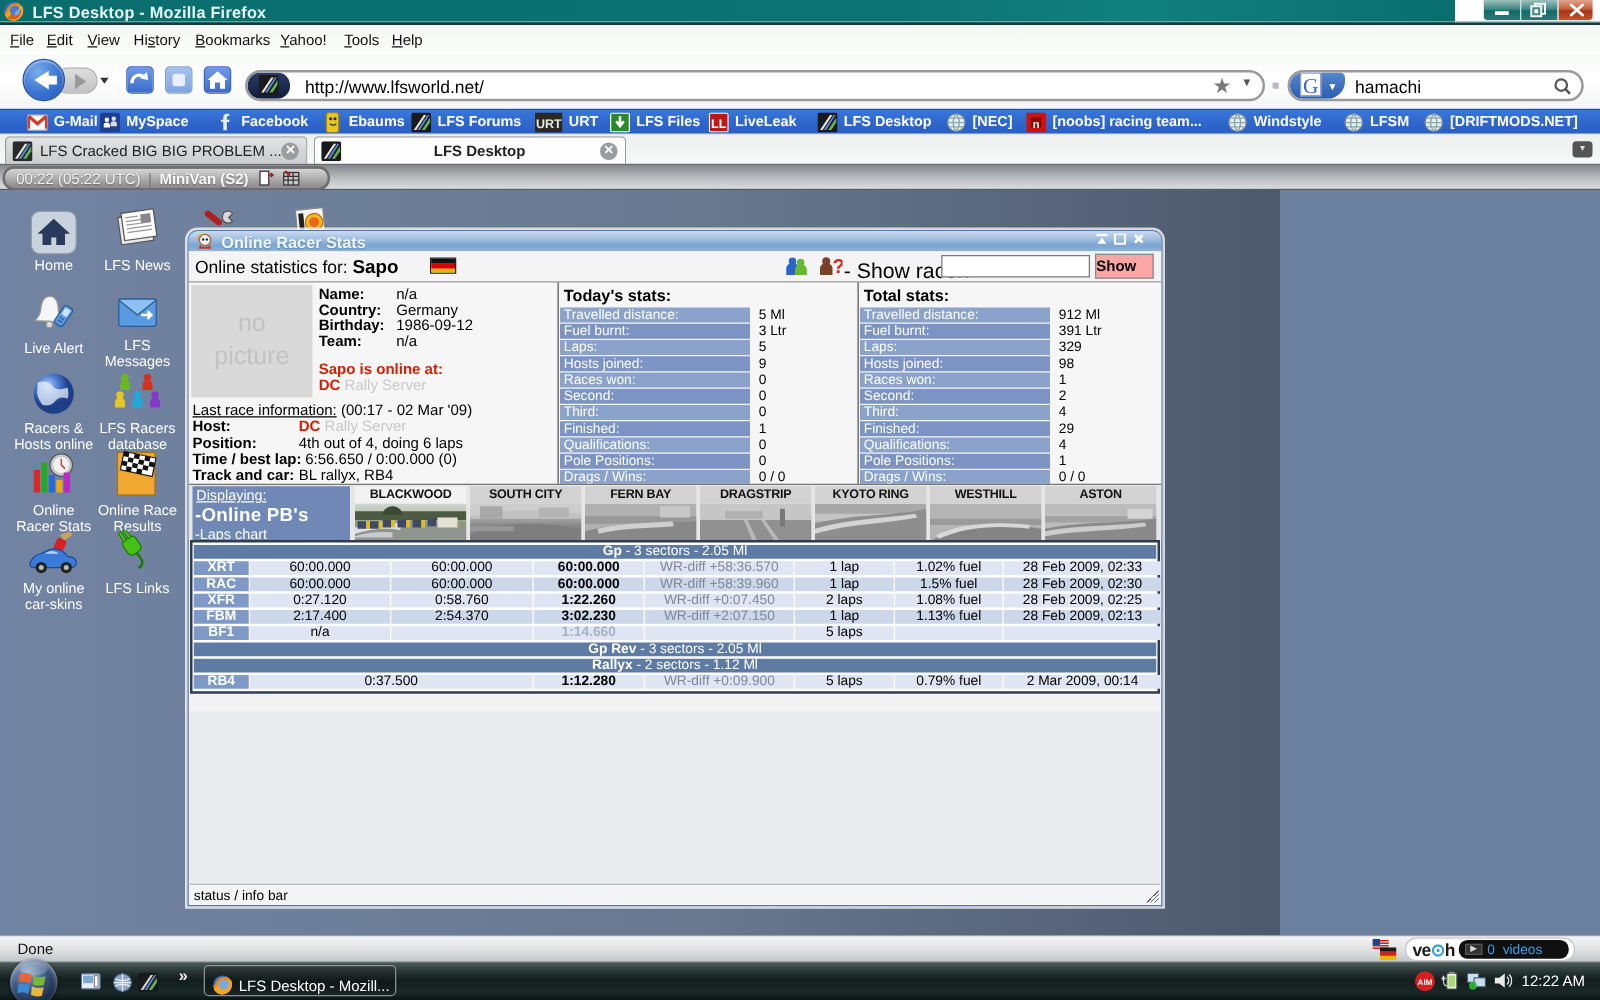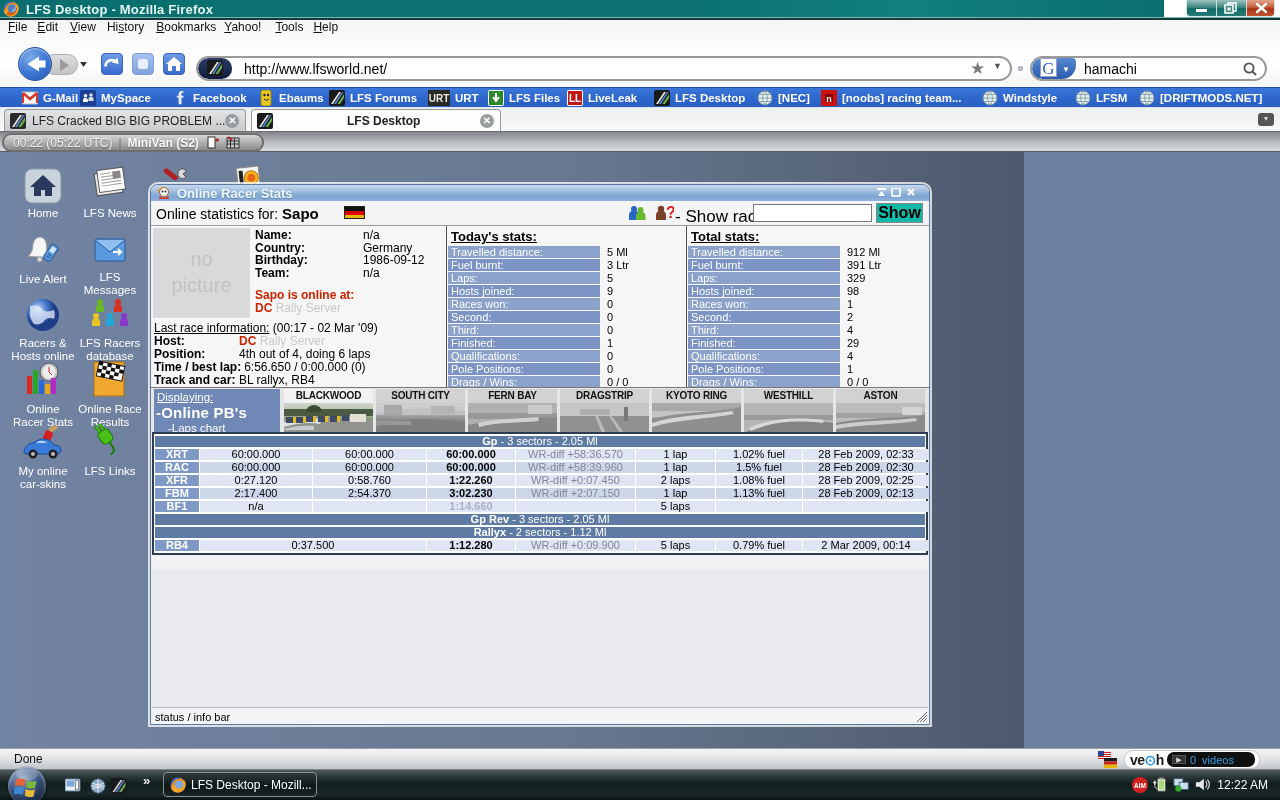--- a/index.html
+++ b/index.html
@@ -9,21 +9,21 @@
 
 #titlebar{left:0;top:0;width:1164px;height:20px;background:linear-gradient(90deg,#0a6e6e 0%,#0c7272 60%,#11807e 78%,#0a6e6e 100%);}
 #titlebar .lightline{position:absolute;left:0;top:17px;width:1280px;height:1px;background:#79b7b5}
 #titlebar .darkline{position:absolute;left:0;top:18px;width:1280px;height:2px;background:#15393a}
 #title-text{position:absolute;left:26px;top:2px;font-size:13px;font-weight:bold;color:#e4f7f3;letter-spacing:.2px}
 
 #winbtns{position:absolute;left:1186px;top:0px;width:89px;height:17px;display:flex;border:1px solid #d8e8e6;border-top:none;border-radius:0 0 4px 4px;overflow:hidden}
 .wbtn{flex:1;border-right:1px solid #cfe0de;background:linear-gradient(180deg,#9dc2bd 0%,#3f8782 45%,#0f6b68 55%,#2a7a75 100%);position:relative}
 .wbtn:last-child{border-right:none;background:linear-gradient(180deg,#e3a58e 0%,#c55f3a 45%,#a83214 55%,#c2552e 100%)}
 
-#menubar{left:0;top:20px;width:1280px;height:24px;background:linear-gradient(180deg,#f4f6f4,#fbfdfb);display:flex;align-items:flex-start;font-size:12px;color:#111}
+#menubar{left:0;top:20px;width:1280px;height:24px;background:linear-gradient(180deg,#f4f6f4,#fbfdfb);display:flex;align-items:center;font-size:12px;color:#111}
 
 #menubar u{text-decoration:underline}
 
 #navbar{left:0;top:44px;width:1280px;height:43px;background:linear-gradient(180deg,#f8faf8 0%,#ffffff 45%,#f4f6f4 90%,#fafafa 100%)}
 #backbtn{position:absolute;left:18px;top:3px;width:34px;height:34px;border-radius:50%;background:radial-gradient(circle at 35% 30%,#7cace8,#3a74d2 55%,#2356b4);border:1px solid #2050a8;box-shadow:inset 0 1px 2px rgba(255,255,255,.6)}
 #fwdbtn{position:absolute;left:44px;top:10px;width:34px;height:21px;border-radius:10px;background:linear-gradient(180deg,#dedede,#c2c2c2);border:1px solid #b0b0b0}
 .navsq{position:absolute;top:9px;width:22px;height:22px;border-radius:4px;border:1px solid #3a66c0}
 #reload{left:101px;background:linear-gradient(180deg,#6f9ae6,#3a6ccd)}
 #stopbtn{left:132px;background:linear-gradient(180deg,#a8c2ee,#7fa3e0);border-color:#7e9fd6}
 #homebtn{left:163px;background:linear-gradient(180deg,#6f9ae6,#3a6ccd)}
@@ -66,48 +66,48 @@
 
 #win{position:absolute;left:150px;top:32px;width:780px;height:541px;background:#f2f2f2;border:1px solid #5a7aa6;border-radius:8px 8px 0 0;box-shadow:0 0 0 2px rgba(255,255,255,.75)}
 #wtitle{position:absolute;left:0;top:0;width:778px;height:16px;border-radius:7px 7px 0 0;background:linear-gradient(180deg,#c6d9ec 0%,#a5c2e2 35%,#7da4d2 70%,#8fb2da 100%);display:flex;align-items:center}
 #wtitle .wt{font-size:13px;font-weight:bold;color:#f2f7fc;margin-left:5px;text-shadow:0 1px 1px #5580b0}
 #wbuttons{margin-left:auto;margin-right:8px;color:#fff;font-size:10px;font-weight:bold;letter-spacing:2px}
 #wrow2{position:absolute;left:0;top:16px;width:778px;height:24px;background:#f4f4f4;font-size:14px}
 #wrow2 .lbl{position:absolute;left:5px;top:4px;color:#000}
 #wrow2 .flag{position:absolute;left:193px;top:5px;width:21px;height:13px;border:1px solid #222}
 #showlbl{position:absolute;left:524px;top:6px;font-size:17px}
 #showinput{position:absolute;left:602px;top:3px;width:119px;height:18px;background:#fff;border:1px solid #777}
-#showbtn{position:absolute;left:725px;top:2px;width:47px;height:20px;background:#14b8a6;border:1px solid #888;font-size:16px;font-weight:bold;text-align:center;line-height:18px}
+#showbtn{position:absolute;left:725px;top:2px;width:47px;height:20px;background:#fca5a5;border:1px solid #888;font-size:12px;font-weight:bold;line-height:18px}
 
 #statsarea{position:absolute;left:0;top:40px;width:778px;height:162px;background:#f6f6f6;border-top:1px solid #999}
 #vline1{position:absolute;left:295px;top:0;width:1px;height:162px;background:#555}
 #vline2{position:absolute;left:535px;top:0;width:1px;height:162px;background:#555}
 #nopic{position:absolute;left:2px;top:2px;width:97px;height:90px;background:#d9d9d9;color:#c2c2c2;font-size:20px;text-align:center;line-height:26px;padding-top:18px}
 #pfields{position:absolute;left:104px;top:3px;font-size:12px;line-height:12.6px}
-#pfields b{display:inline-block;width:108px}
+#pfields b{display:inline-block;width:62px}
 #redline1{position:absolute;left:104px;top:62px;font-size:12px;font-weight:bold;color:#cc2200}
 #redline2{position:absolute;left:104px;top:75px;font-size:12px}
 #lastrace{position:absolute;left:3px;top:95px;font-size:12px}
 #lrfields{position:absolute;left:3px;top:109px;font-size:12px;line-height:13px}
 
 .statpan{position:absolute;top:0;width:240px}
 #statsmid{left:297px}
 #statsright{left:537px}
-.statpan h4{font-size:13px;text-decoration:underline;margin:3px 0 2px 3px}
+.statpan h4{font-size:13px;margin:3px 0 2px 3px}
 .strow{display:flex;height:12px;margin-bottom:1px;font-size:11px}
 .strow .k{width:152px;color:#fff;padding-left:3px;flex:none;overflow:hidden;line-height:12px}
 .strow .v{padding-left:7px;color:#000;line-height:12px;white-space:nowrap}
 .blue1{background:#8ba2cb}
 .blue2{background:#7b94c3}
 
 #trackstrip{position:absolute;left:0;top:202px;width:778px;height:45px;background:#e6e6e6;border-top:1px solid #777}
 #displaycell{position:absolute;left:3px;top:1px;width:126px;height:44px;background:#6f88b5;color:#fff}
 #displaycell .a{font-size:11.5px;text-decoration:underline;margin:2px 0 0 3px}
 #displaycell .b{font-size:15px;font-weight:bold;margin:1px 0 0 2px;letter-spacing:.2px}
-#displaycell .c{font-size:11.5px;margin:1px 0 0 14px}
+#displaycell .c{font-size:11.5px;margin:1px 0 0 2px}
 .trcell{position:absolute;top:1px;width:89px;height:44px}
 .trcell .tlab{height:14px;font-size:10px;font-weight:bold;text-align:center;color:#111;background:#d2d2d2;line-height:14px;letter-spacing:-.2px}
 .trcell .timg{height:30px;margin-top:0px;background:linear-gradient(180deg,#d8d8d8 0%,#ababab 35%,#858585 60%,#9b9b9b 100%)}
 
 #results{position:absolute;left:1px;top:247px;width:776px;border:2px solid #2e3c52;background:#fff;font-size:11px;padding-top:1px}
 .band{height:11px;background:#5e7ba4;color:#fff;text-align:center;line-height:11px;margin:1px 1px 2px 1px}
 .band b{font-weight:bold}
 .rrow{display:flex;height:11px;margin:1px 1px 2px 1px;line-height:11px}
 .rrow>div{flex:none;text-align:center}
 .tag{width:44px;background:#7e99c6;color:#fff;font-weight:bold;margin-right:1px}
@@ -124,21 +124,21 @@
 #statusbar .done{position:absolute;left:14px;top:3px;font-size:12px;color:#111}
 #veoh{position:absolute;left:1124px;top:1px;width:136px;height:19px;background:#fff;border:1px solid #c8c8c8;border-radius:9px;display:flex;align-items:center}
 #veoh .vlogo{font-size:14px;font-weight:bold;color:#1a1a1a;margin-left:5px;letter-spacing:-.5px}
 #veoh .vpill{margin-left:3px;width:88px;height:15px;background:#101010;border-radius:7px;color:#3ba0e8;font-size:11px;display:flex;align-items:center}
 #veoh .vplay{width:14px;height:9px;background:#333;border:1px solid #555;margin:0 4px 0 5px;color:#ddd;font-size:7px;line-height:8px;text-align:center}
 
 #taskbar{left:0;top:769px;width:1280px;height:31px;background:linear-gradient(180deg,#8a9898 0%,#4a5858 5%,#2a3838 25%,#121e1e 48%,#1a2828 80%,#0a1414 100%)}
 #orb{position:absolute;left:8px;top:-2px;width:38px;height:38px;border-radius:50%;background:radial-gradient(circle at 38% 28%,#8aa6c6 0%,#3a5480 42%,#16243c 75%,#081220 100%);box-shadow:inset 0 2px 4px rgba(255,255,255,.55),0 1px 3px rgba(0,0,0,.6)}
 .qicon{position:absolute;top:9px;width:17px;height:16px}
 #chev{position:absolute;left:143px;top:4px;color:#eee;font-size:13px;font-weight:bold}
-#taskbtn{position:absolute;left:163px;top:3px;width:154px;height:25px;background:linear-gradient(180deg,#323a3a,#0e1818 55%,#1a2424);border:1px solid #889292;border-radius:4px;display:flex;align-items:center;color:#fff;font-size:12px;white-space:nowrap;overflow:hidden}
+#taskbtn{position:absolute;left:163px;top:3px;width:154px;height:25px;background:linear-gradient(180deg,#323a3a,#0e1818 55%,#1a2424);border:1px solid #889292;border-radius:4px;display:flex;align-items:flex-end;color:#fff;font-size:12px;white-space:nowrap;overflow:hidden}
 #tray{position:absolute;right:0;top:0;height:31px;display:flex;align-items:center}
 #clock{color:#fff;font-size:12px;margin:0 12px 0 7px}
 </style></head><body>
 <div id="root">
 <div class="abs" id="titlebar">
   <svg style="position:absolute;left:3px;top:1px" width="16" height="16" viewBox="0 0 16 16">
         <circle cx="8" cy="8" r="7.5" fill="#3a70c8"></circle>
         <path d="M8 .5A7.5 7.5 0 1 1 .6 9c2-1.5 2.5-5 5-6.5C7.5 1.3 10 2 12 1.2 10.8.7 9.5.5 8 .5z" fill="#e88a1a"></path>
         <path d="M1 11c2.5-.5 3-4 5.5-5.5C9 4 12 4.6 14.5 3.5 15.5 5 16 6.5 15.4 9c-1 3.5-4 6.5-8 6.5-3 0-5.4-2-6.4-4.5z" fill="#f4a526"></path>
         <path d="M3 13c2-1 2.6-3.5 5-4.5 2-.8 4.5-.3 6-2 .4 2.5-1 6-4 7.5-2.5 1.2-5.5.5-7-1z" fill="#d85f10"></path>

